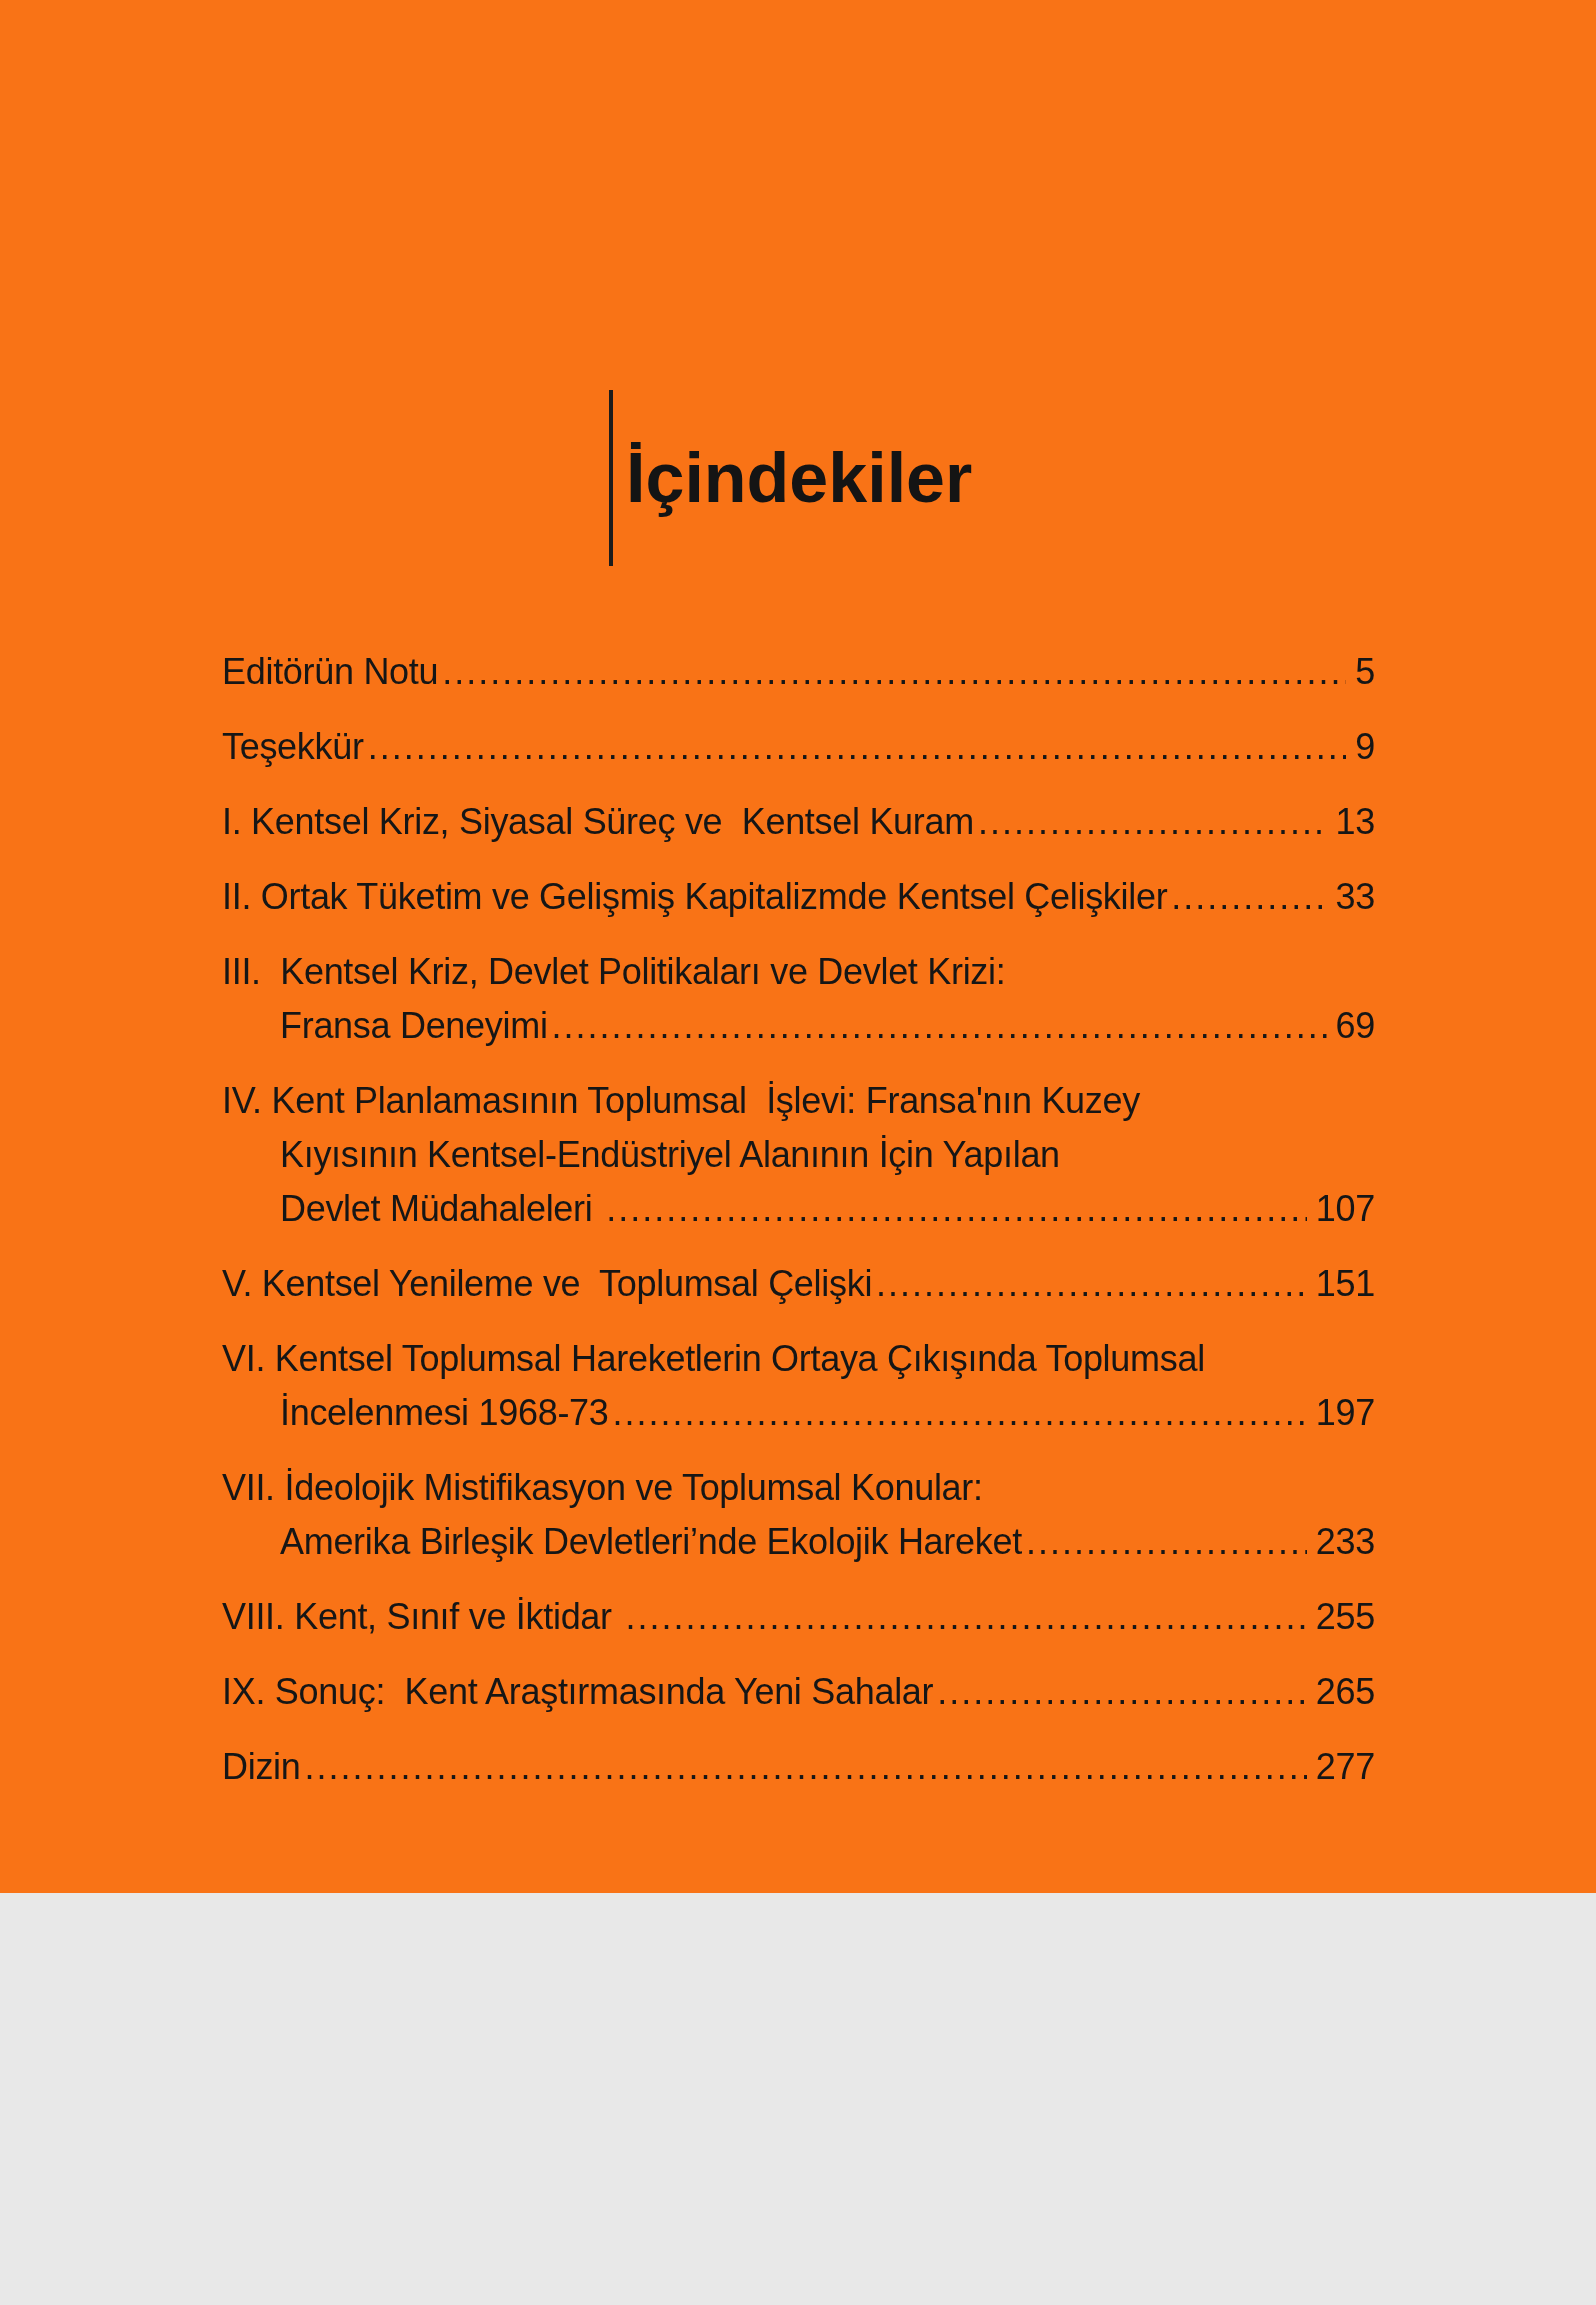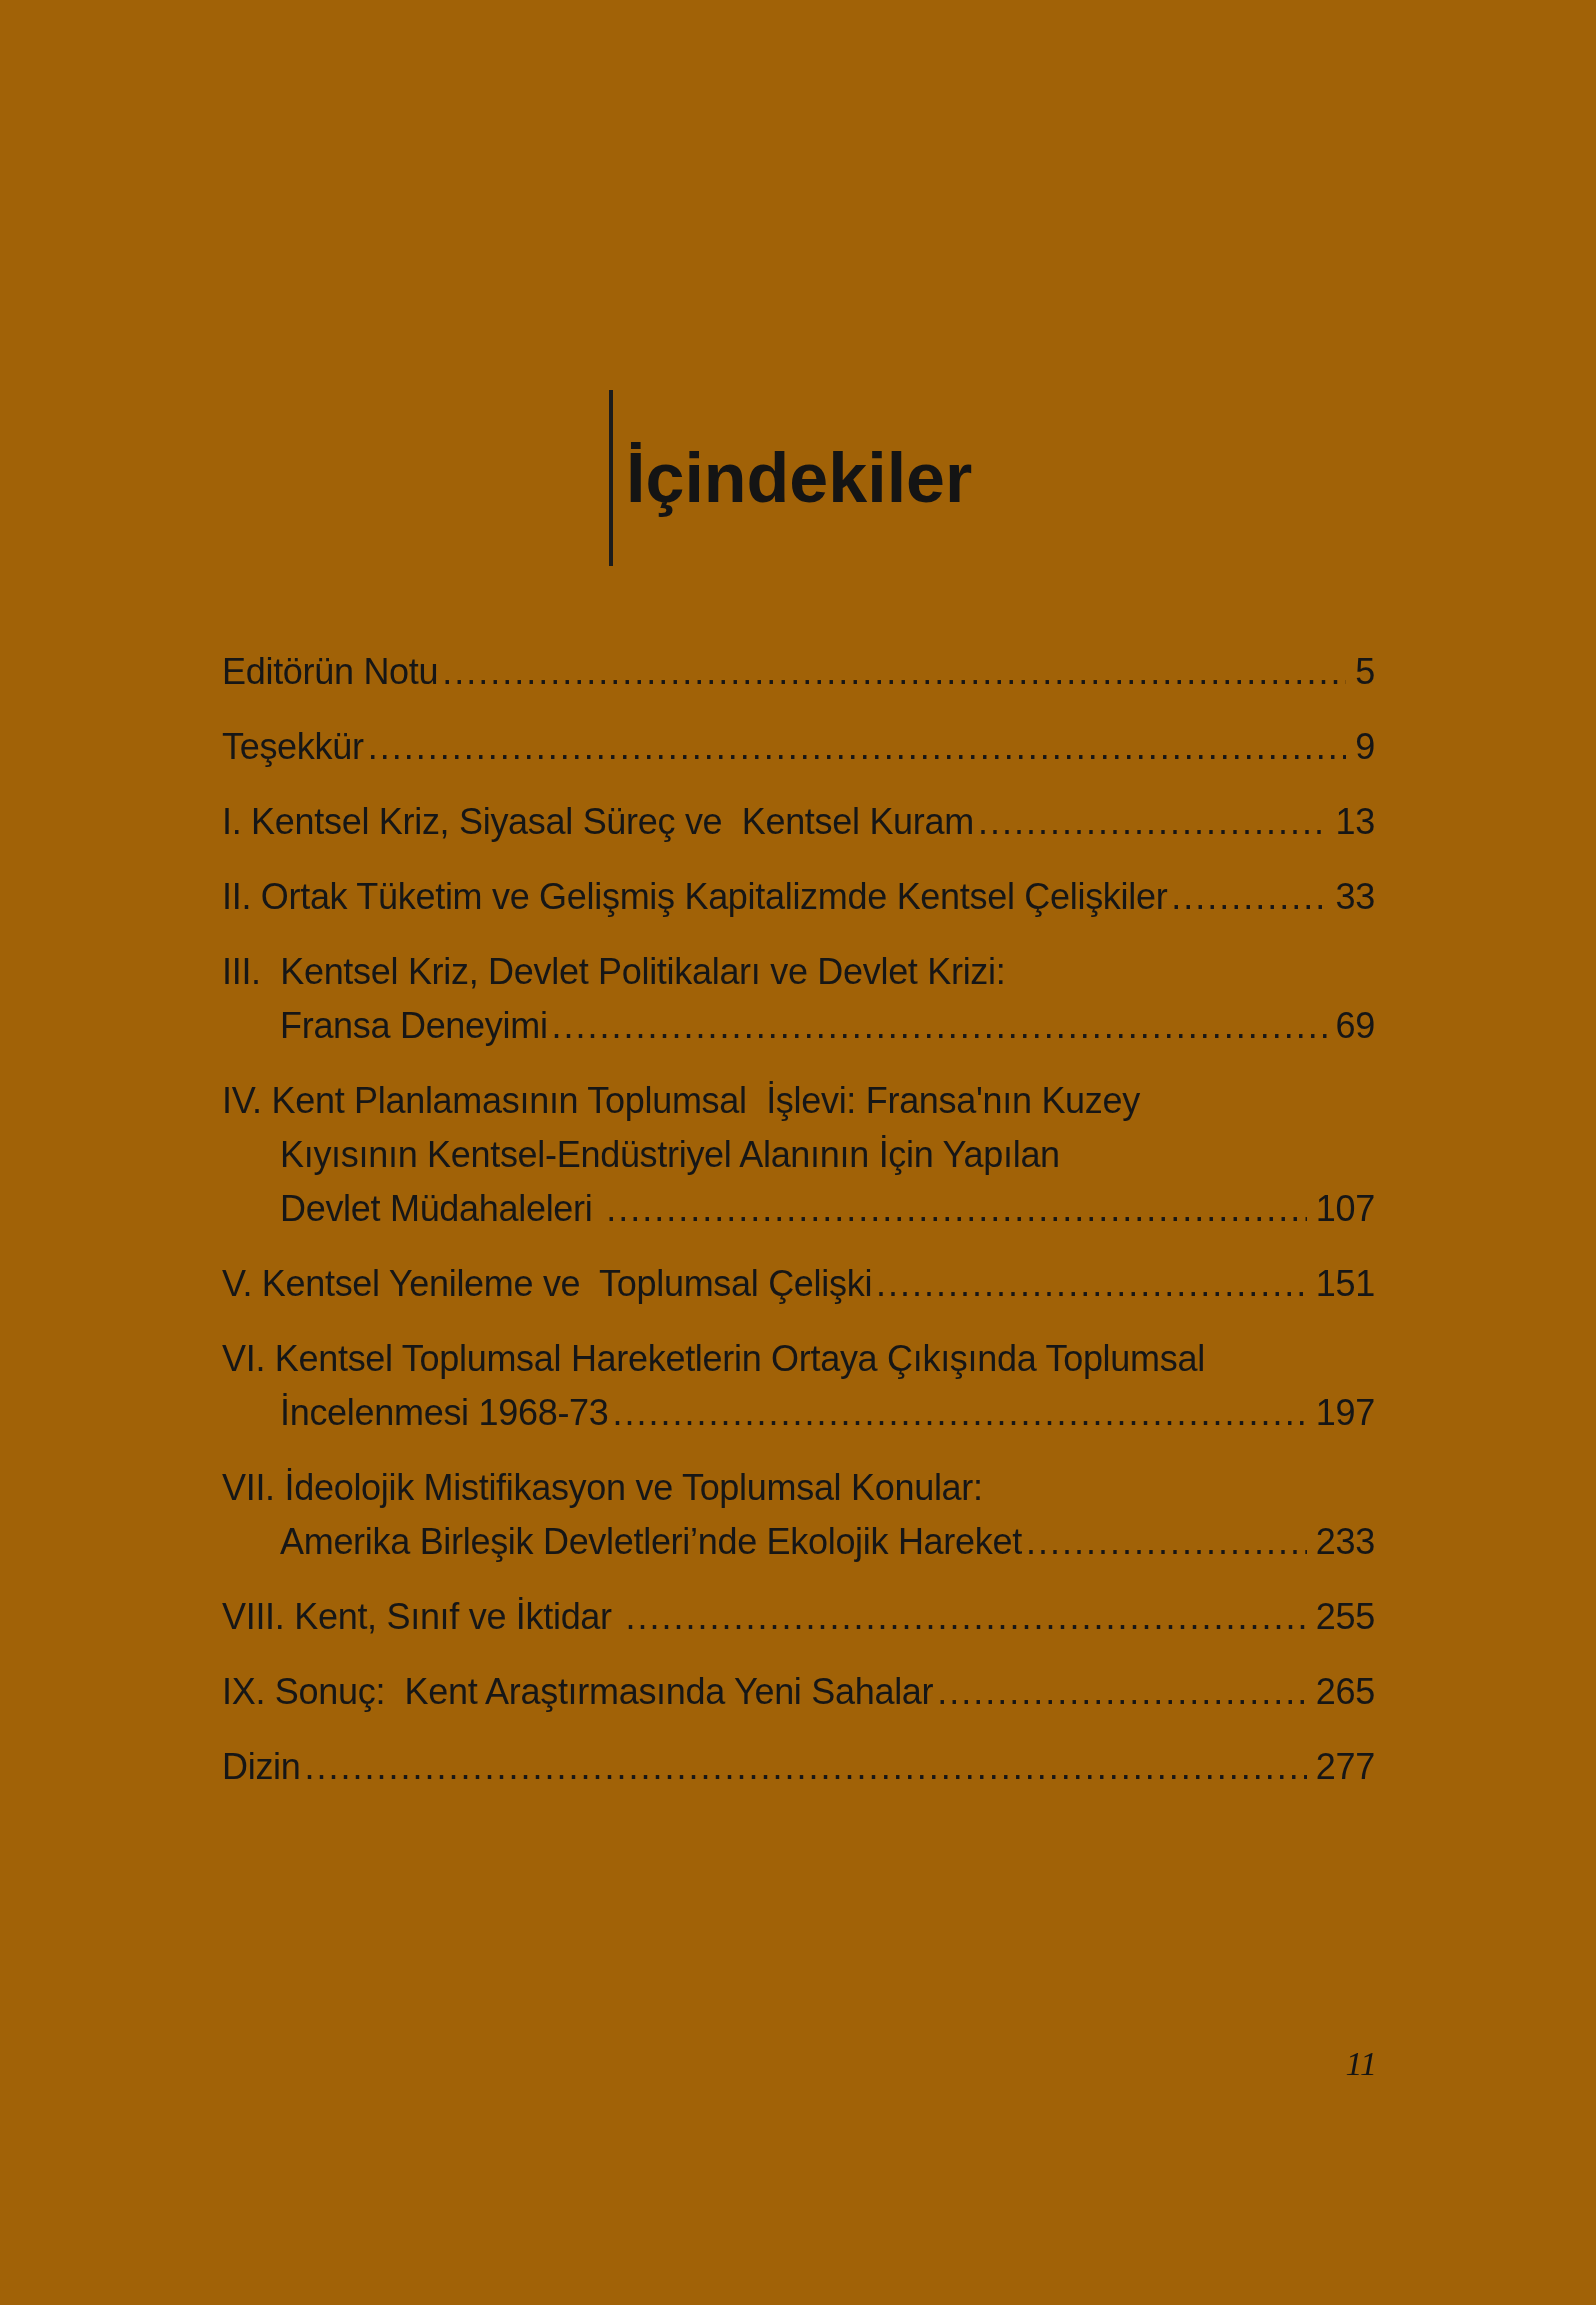--- a/index.html
+++ b/index.html
@@ -3,23 +3,23 @@
 <meta charset="utf-8">
 <style>
   html, body {
     margin: 0;
     padding: 0;
     background: #e8e8e8;
   }
   .page {
     position: relative;
     width: 1596px;
-    height: 2305px;
+    height: 1893px;
     margin: 0 auto;
-    background: #a16207;
+    background: #f97316;
     color: #161616;
     font-family: "Liberation Sans", "DejaVu Sans", sans-serif;
     overflow: hidden;
   }
 
   
   .title-block {
     position: absolute;
     top: 390px;
     left: 609px;

